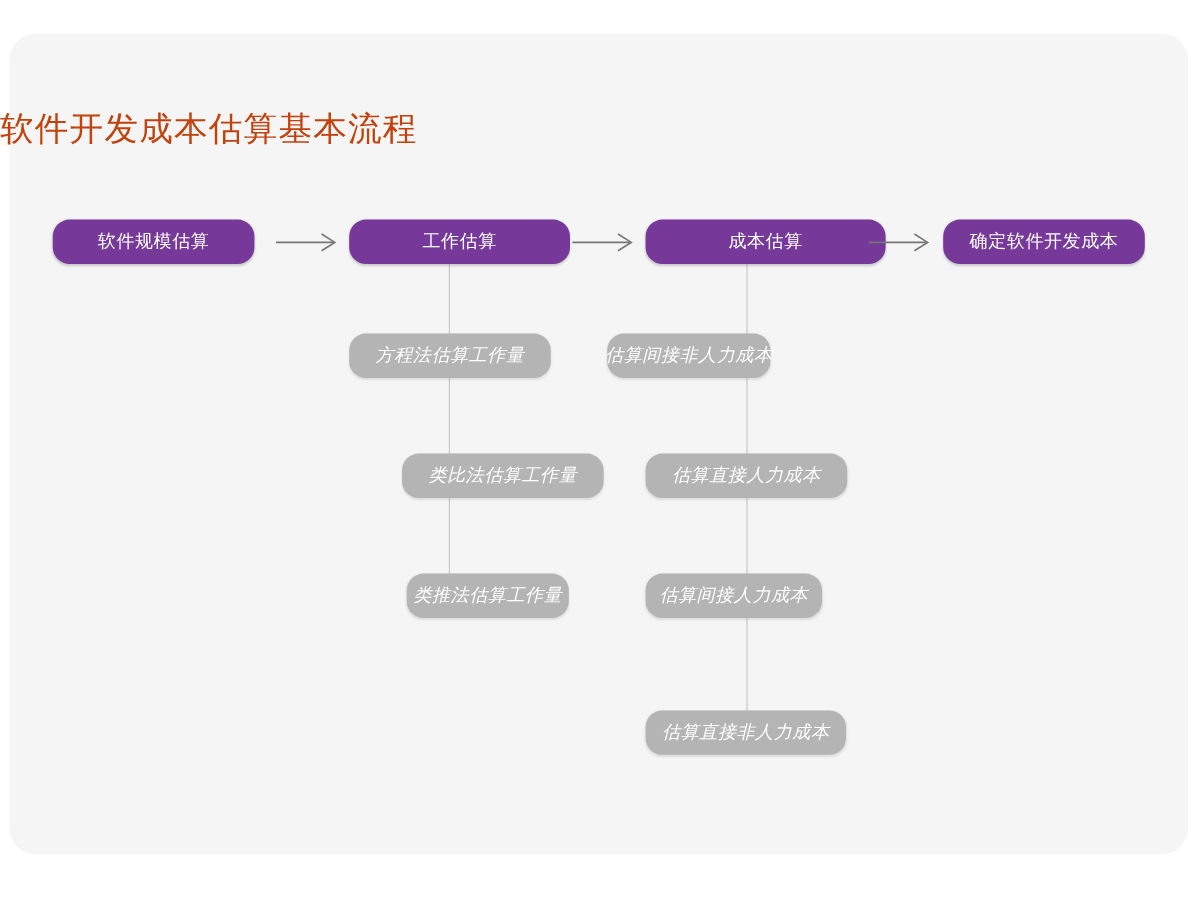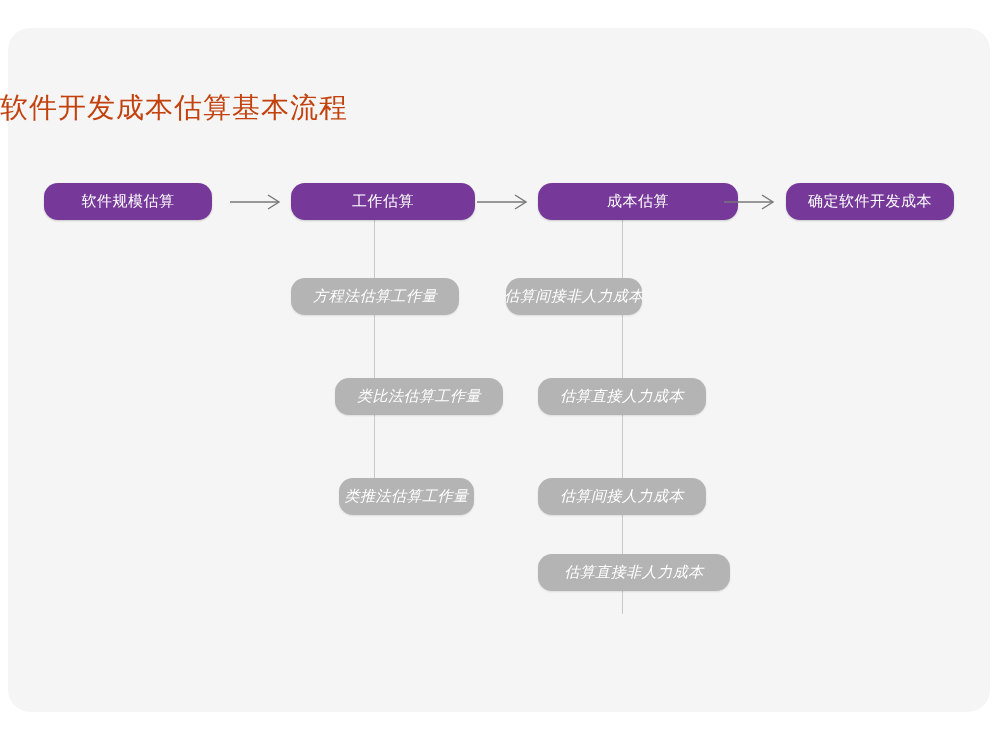--- a/index.html
+++ b/index.html
@@ -130,18 +130,18 @@
 <div class="node secondary" style="left:291px; top:478px; width:135px;margin-left:48px;">
   <span>类推法估算工作量</span>
 </div>
 
 <div class="node secondary" style="left:506px; top:278px; width:136px;">
   <span>估算间接非人力成本</span>
 </div>
 <div class="node secondary" style="left:538px; top:378px; width:168px;">
   <span>估算直接人力成本</span>
 </div>
-<div class="node secondary" style="left:538px; top:478px; width:168px;">
+<div class="node secondary" style="left:538px; top:478px; width:147px;">
   <span>估算间接人力成本</span>
 </div>
-<div class="node secondary" style="left:538px; top:554px; width:192px;">
+<div class="node secondary" style="left:538px; top:592px; width:167px;">
   <span>估算直接非人力成本</span>
 </div>
 
 </body></html>

